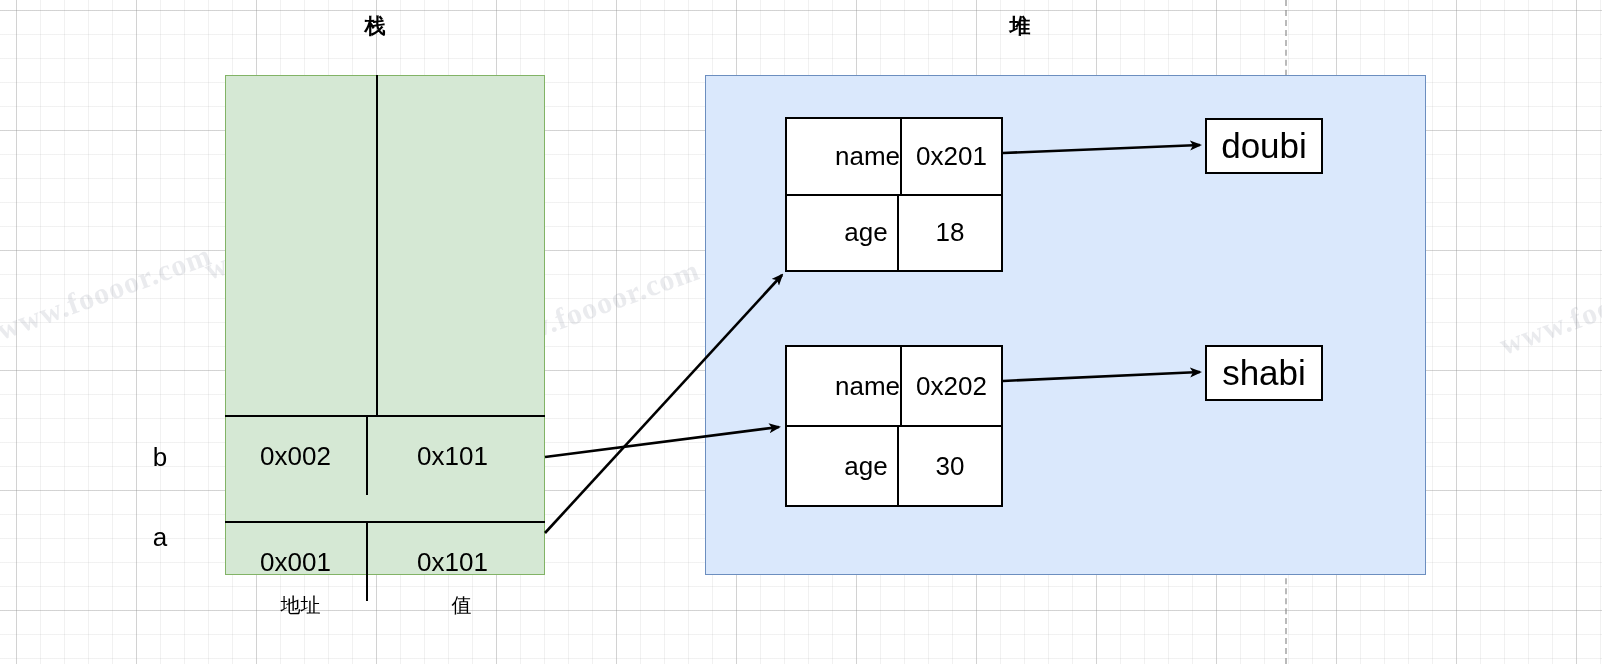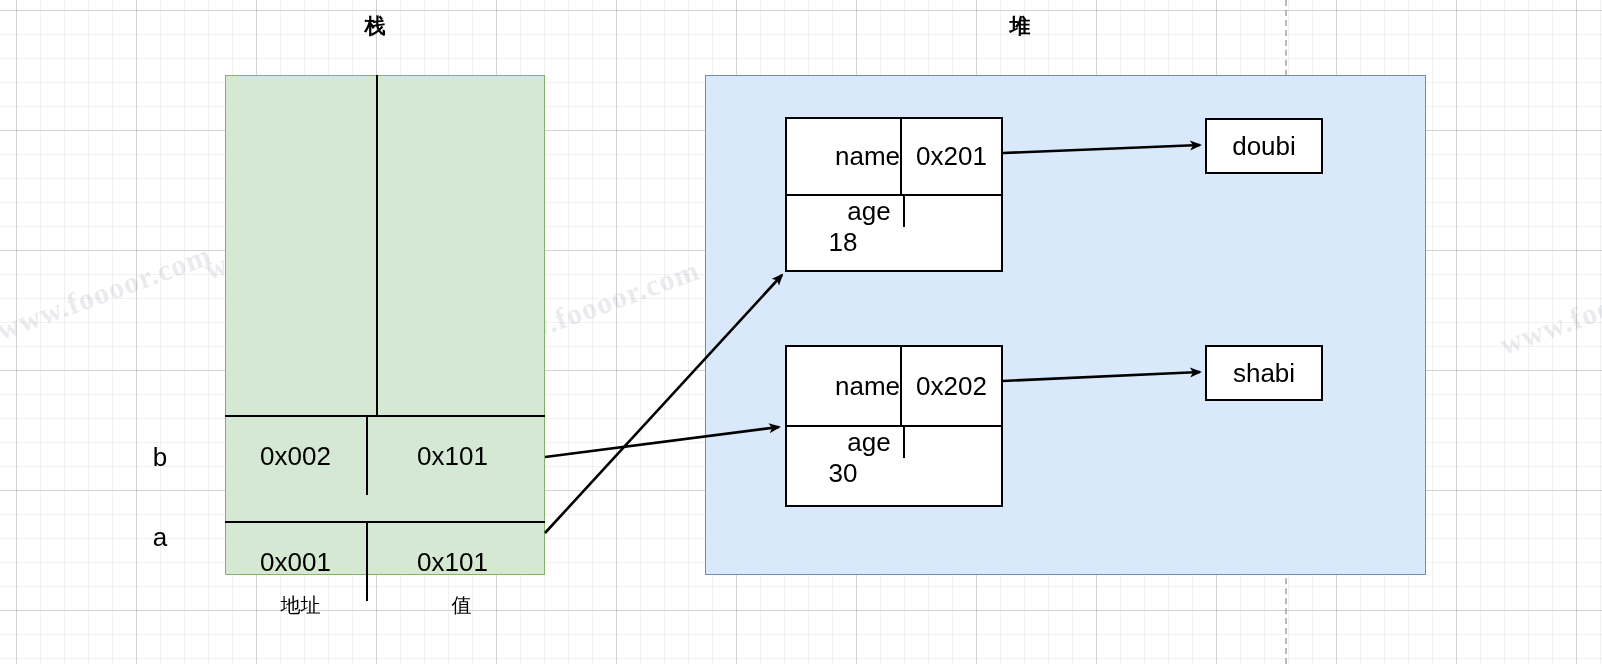--- a/index.html
+++ b/index.html
@@ -132,21 +132,20 @@
     display: flex;
     flex-direction: column;
   }
   .obj-row {
     flex: 1;
     display: flex;
     box-sizing: border-box;
   }
   .obj-row + .obj-row {
     border-top: 2px solid #000;
-    flex-direction: column;
   }
   .obj-cell {
     box-sizing: border-box;
     display: flex;
     align-items: center;
     justify-content: center;
     font-size: 26px;
     color: #000;
   }
   .obj-cell.key {
@@ -160,21 +159,21 @@
 
   
   .strbox {
     position: absolute;
     box-sizing: border-box;
     border: 2px solid #000;
     background: #ffffff;
     display: flex;
     align-items: center;
     justify-content: center;
-    font-size: 26px;
+    font-size: 35px;
     color: #000;
   }
 
   
   .arrows {
     position: absolute;
     left: 0;
     top: 0;
     width: 1602px;
     height: 664px;

